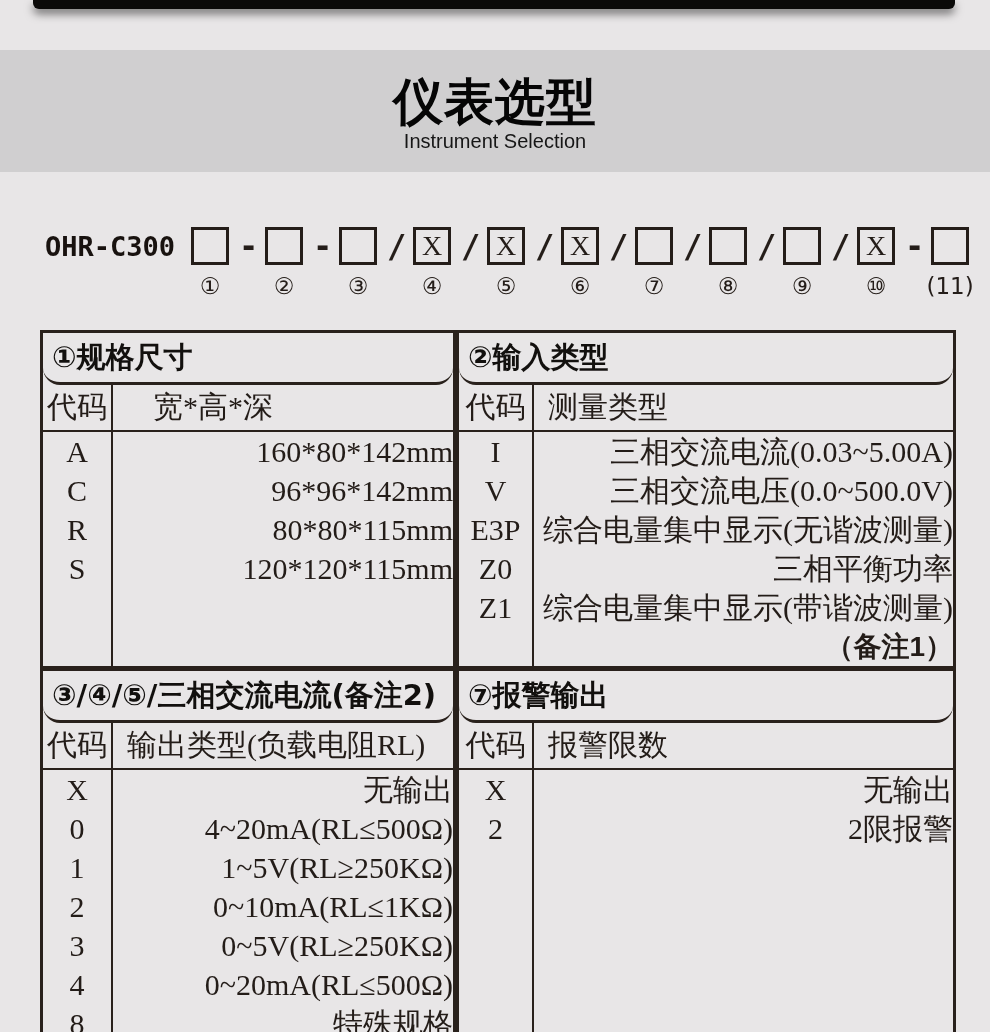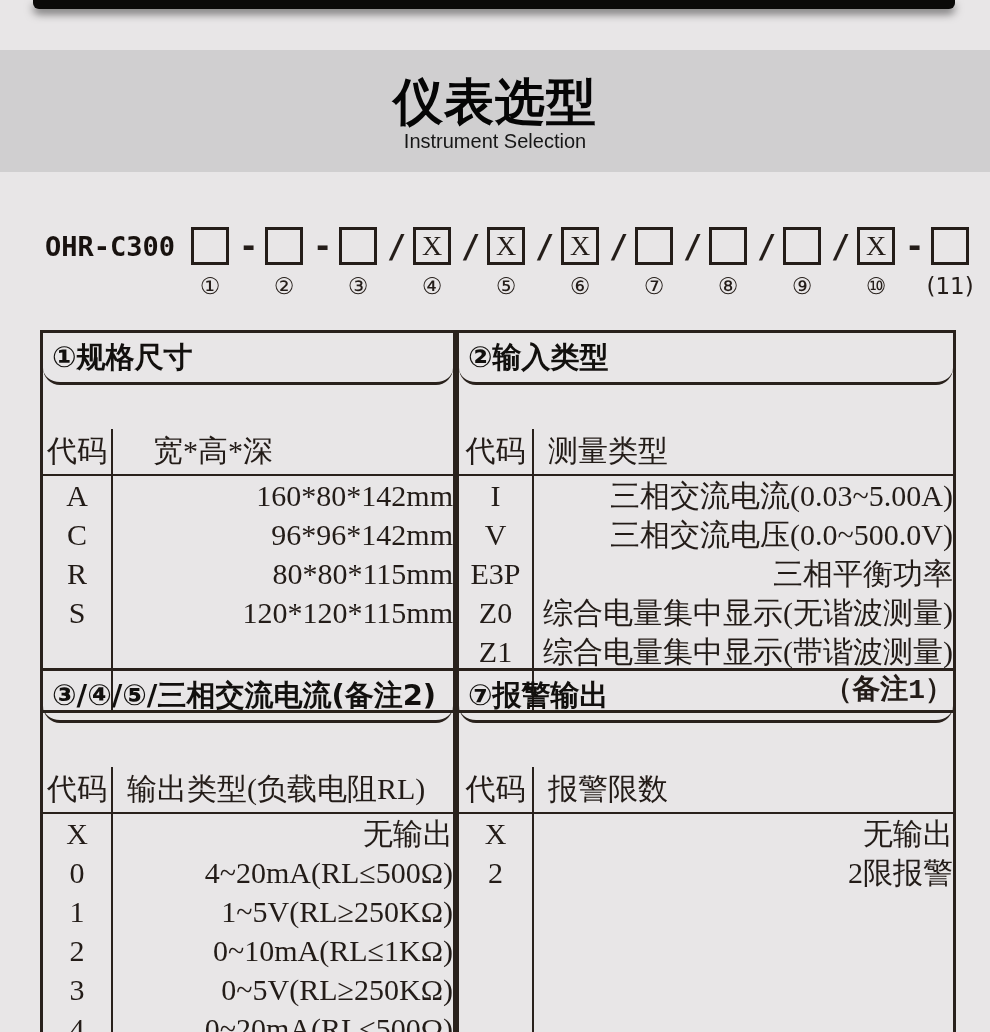--- a/index.html
+++ b/index.html
@@ -67,21 +67,21 @@
     display:flex;flex-direction:column;background:transparent;
   }
   .tbl.left{width:416px;}
   .tbl.right{width:500px;}
   .tbl-header{
     height:49px;border-bottom:3px solid #29211c;
     display:flex;align-items:center;padding-left:9px;
     font-family:"DejaVu Sans","Liberation Sans",sans-serif;
     font-weight:bold;font-size:29px;color:#12100e;white-space:nowrap;border-radius:17px;
   }
-  .tbl-sub{display:flex;border-bottom:2px solid #29211c;height:45px;margin-top:44px;}
+  .tbl-sub{display:flex;border-bottom:2px solid #29211c;height:45px;}
   .col-code{
     box-sizing:border-box;border-right:2px solid #29211c;
     display:flex;align-items:center;justify-content:center;
     font-size:30px;white-space:nowrap;flex:none;
   }
   .tbl.left .col-code{width:70px;}
   .tbl.right .col-code{width:75px;}
   .col-desc{flex:1;display:flex;align-items:center;padding-left:14px;font-size:30px;white-space:nowrap;}
   .tbl.size-tbl .tbl-sub .col-desc{padding-left:40px;}
   .tbl-body{display:flex;align-items:stretch;}
@@ -90,21 +90,21 @@
   .body-code{
     box-sizing:border-box;border-right:2px solid #29211c;flex:none;
     text-align:center;font-size:30px;
   }
   .tbl.left .body-code{width:70px;}
   .tbl.right .body-code{width:75px;}
   .body-desc{flex:1;font-size:30px;text-align:right;}
   .line{height:39px;line-height:39px;white-space:nowrap;}
   .note-line{
     height:39px;line-height:39px;white-space:nowrap;font-weight:bold;
-    font-family:Liberation Mono, monospace;font-size:28px;
+    font-family:Liberation Sans, sans-serif;font-size:28px;
   }
 </style>
 </head>
 <body>
 
 <div class="top-bar"></div>
 
 <div class="title-band">
   <div class="page-title">仪表选型</div>
   <div class="page-subtitle">Instrument Selection</div>
@@ -239,21 +239,21 @@
 
       <div class="line">I</div>
           <div class="line">V</div>
           <div class="line">E3P</div>
           <div class="line">Z0</div>
           <div class="line">Z1</div>
         </div>
       <div class="body-desc">
         <span>
           
-        <div class="line">三相交流电流(0.03~5.00A)</div><div class="line">三相交流电压(0.0~500.0V)</div><div class="line">三相平衡功率</div><div class="line">综合电量集中显示(无谐波测量)</div><div class="line">综合电量集中显示(带谐波测量)</div></span>
+        <div class="line">三相交流电流(0.03~5.00A)</div><div class="line">三相交流电压(0.0~500.0V)</div><div class="line">综合电量集中显示(无谐波测量)</div><div class="line">三相平衡功率</div><div class="line">综合电量集中显示(带谐波测量)</div></span>
         <div class="note-line">（备注1）</div>
       </div>
     </div>
   </div>
 </div>
 
 <div class="tband two">
 
   <div class="tbl left">
     <div class="tbl-header">③/④/⑤/三相交流电流(备注2)</div>

